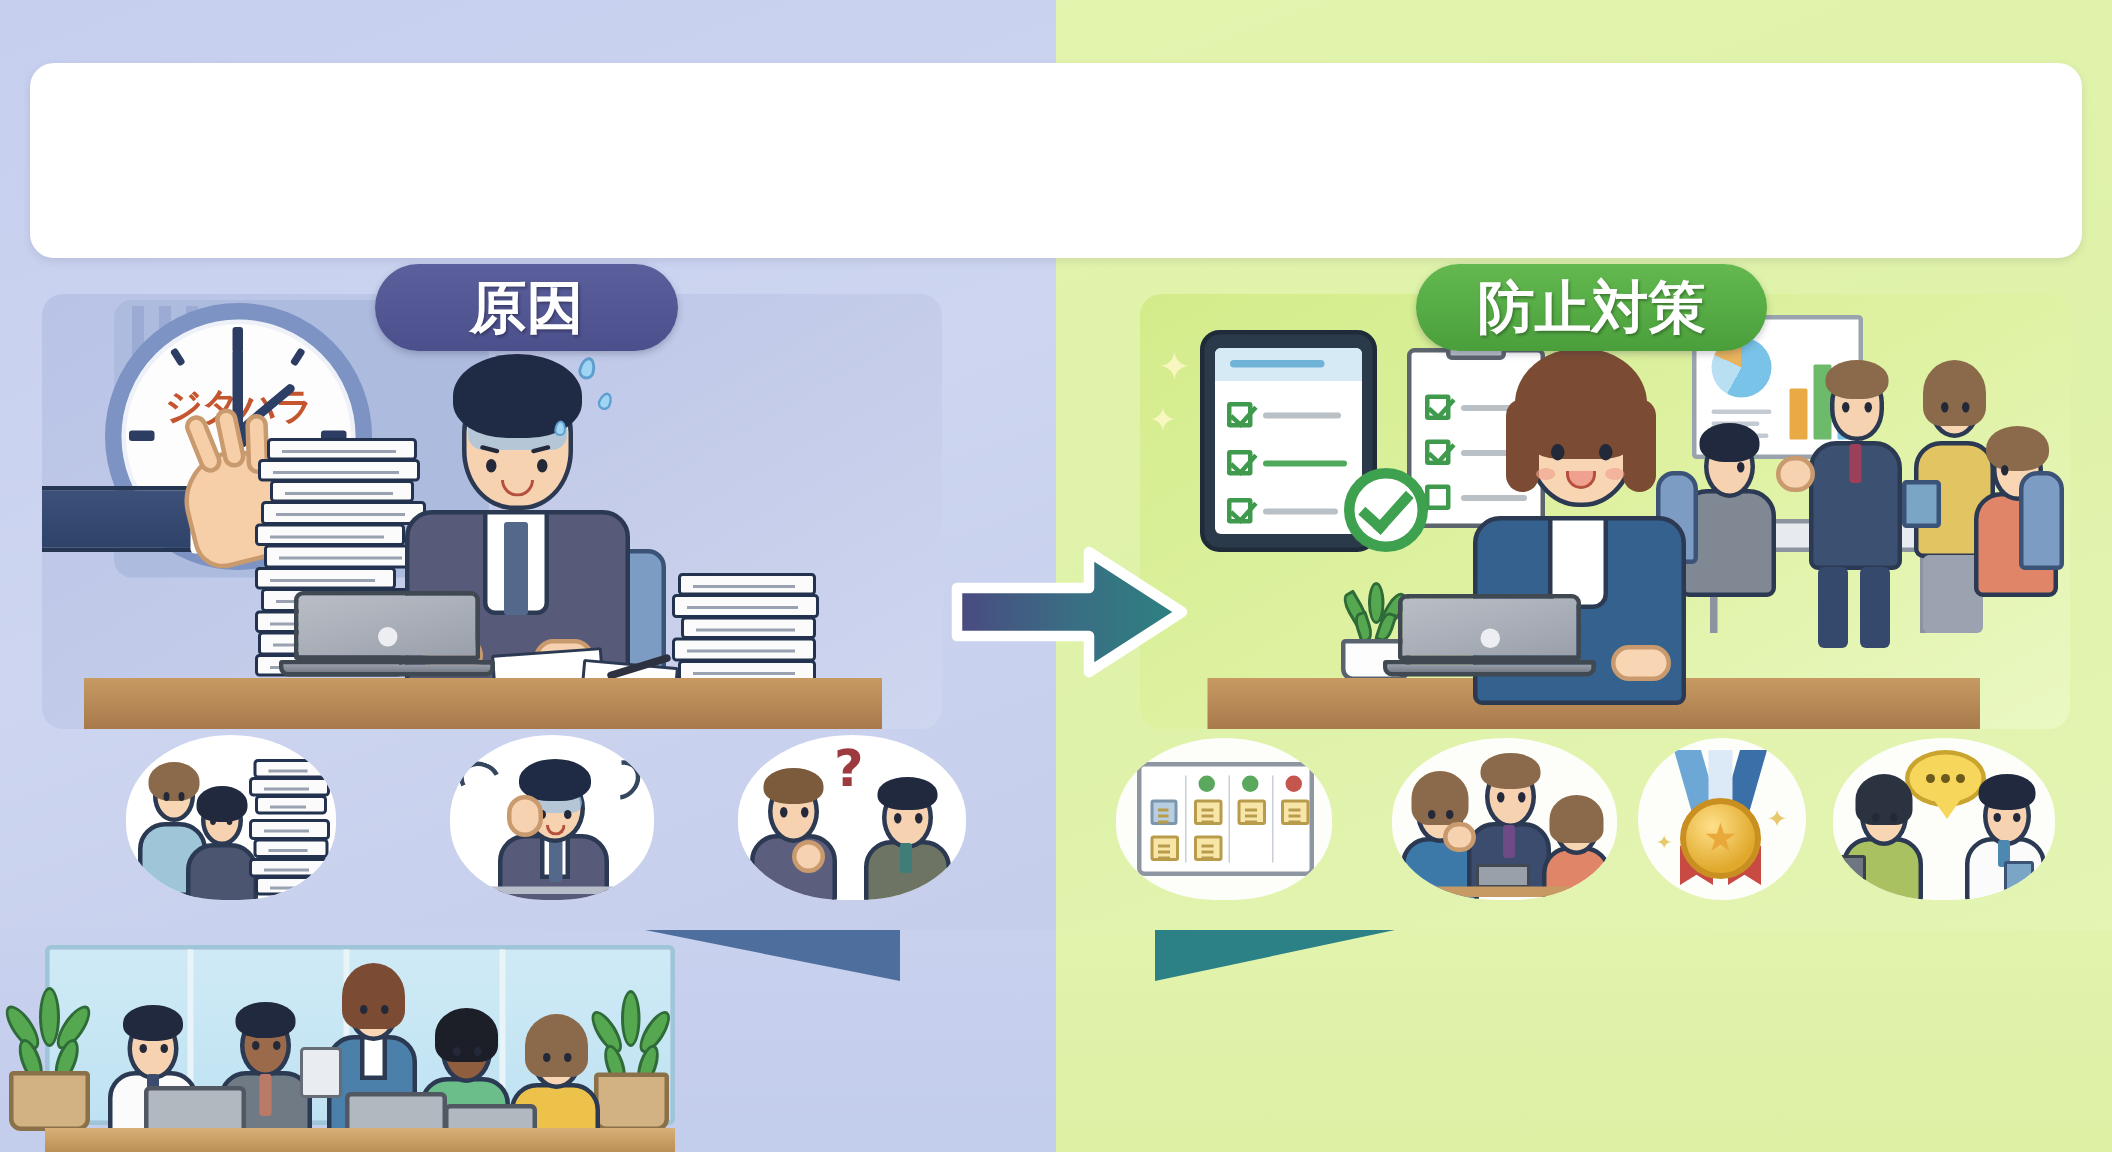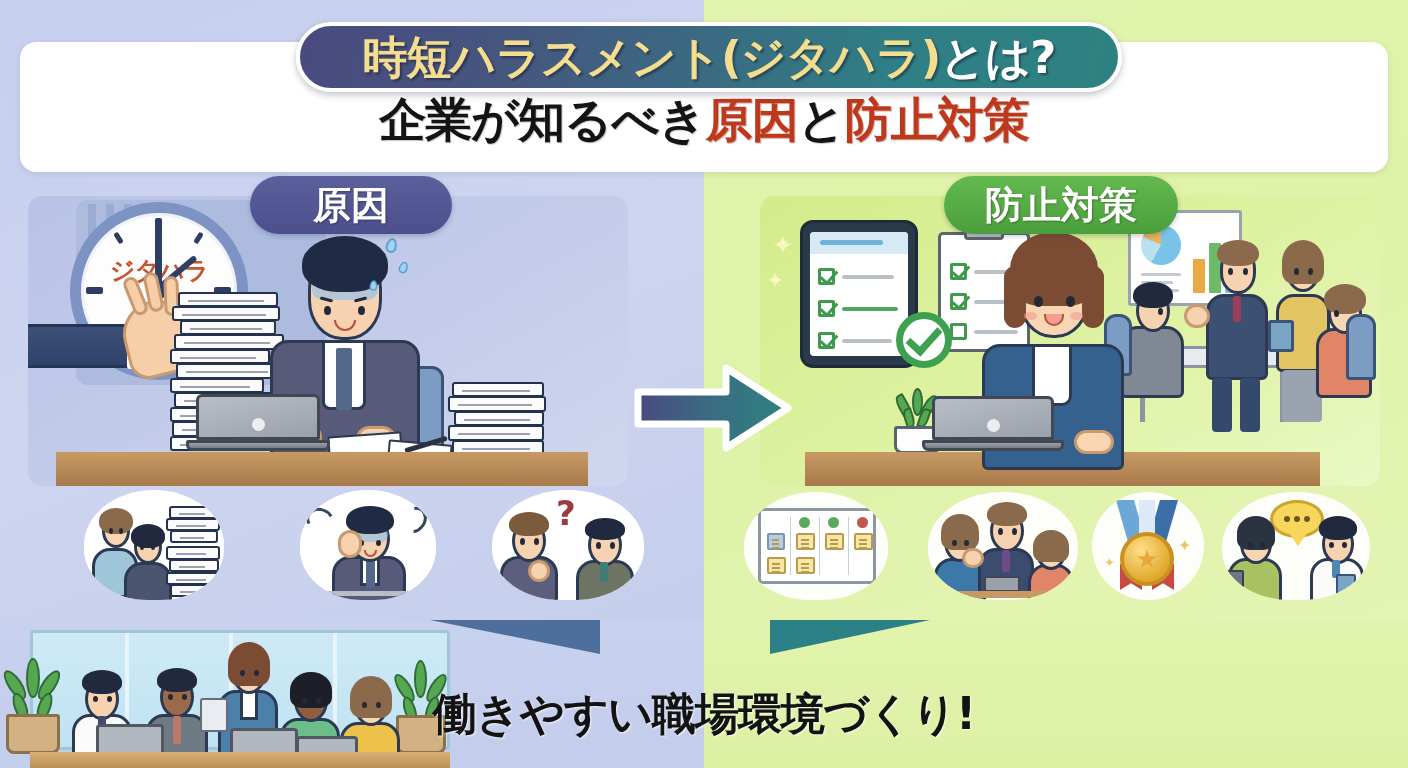--- a/index.html
+++ b/index.html
@@ -288,27 +288,21 @@
 </head>
 <body>
 
 <div id="stage">
 
   <div class="bg-left"></div>
   <div class="bg-right"></div>
 
   <div class="header-card"></div>
 
-  <div class="title-pill">
-    <span class="title-text"><span>時短ハラスメント(ジタハラ)</span><span class="w">とは?</span></span>
-  </div>
-
-  <div class="subtitle">
-    <span>企業が知るべき</span><span class="r">原因</span><span>と</span><span class="r">防止対策</span>
-  </div>
+
 
   <div class="sec-badge badge-cause">
     <span>原因</span>
   </div>
   <div class="sec-badge badge-prevent">
     <span>防止対策</span>
   </div>
 
   <div class="panel panel-left">
 
@@ -752,15 +746,14 @@
       <div style="position:absolute;left:230px;top:108px;width:68px;height:36px;background:#b2b8c0;border:3px solid #515861;border-radius:4px;"></div>
       <div style="position:absolute;left:296px;top:116px;width:62px;height:32px;background:#b2b8c0;border:3px solid #515861;border-radius:4px;"></div>
       <div style="position:absolute;left:30px;bottom:0;width:420px;height:16px;background:linear-gradient(180deg,#d8b078,#bb8f55);"></div>
     </div>
 
   </div>
 
   <div class="triangle-wedge"></div>
   <div class="triangle-wedge2"></div>
 
-  <div class="banner-text">働きやすい職場環境づくり!</div>
 
 </div>
 
 </body></html>

